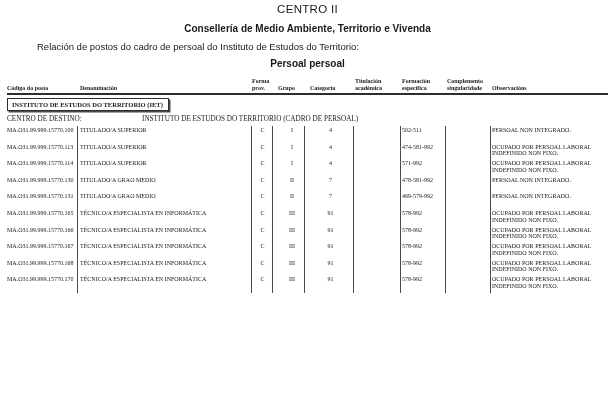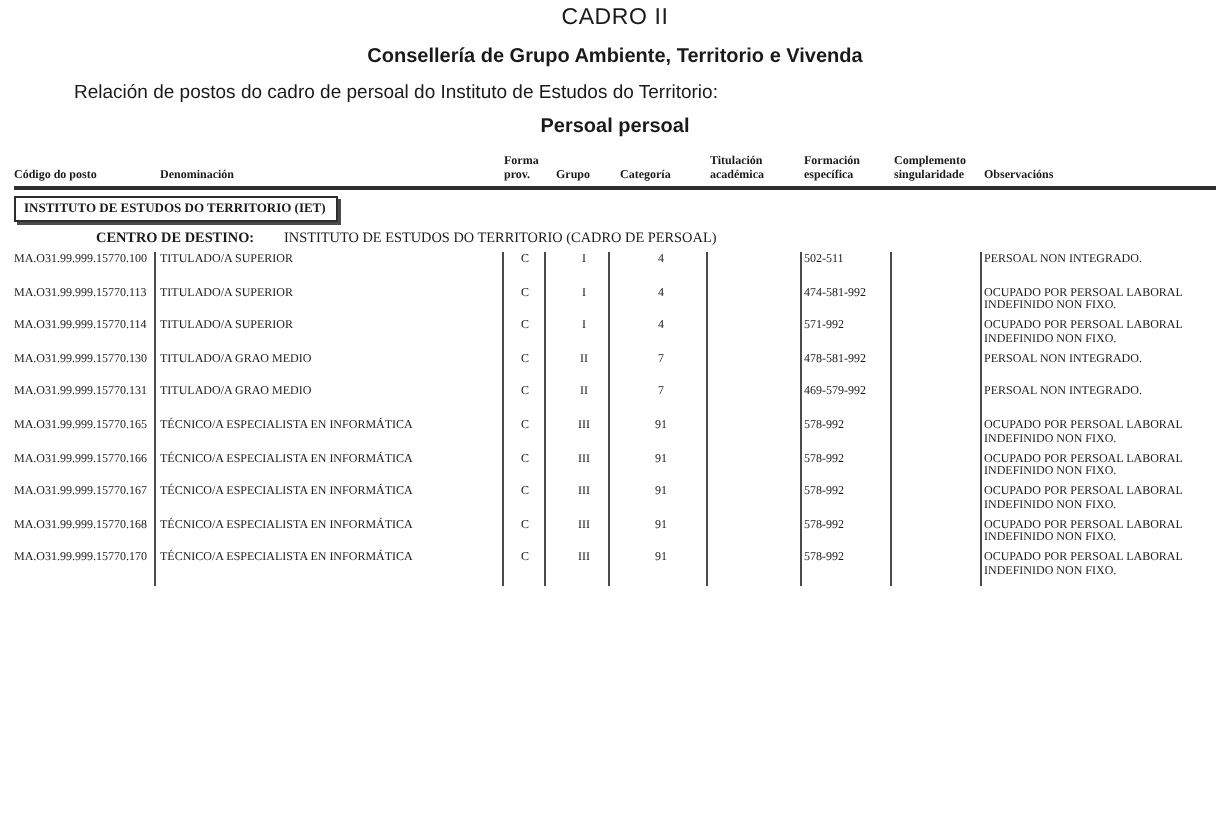--- a/index.html
+++ b/index.html
@@ -39,21 +39,21 @@
   .th-formacion    { left:395px; }
   .th-complemento  { left:440px; }
   .th-observacions { left:485px; }
   .header-rule { position:absolute; left:7px; top:93px; width:601px; height:1.5px; background:#2e2e2e; }
   
   .unit-box {
     position:absolute; left:7px; top:98px;
     border:1px solid #2e2e2e; box-shadow:1.5px 1.5px 0 #4a4a4a;
     padding:2px 5px 2px 4px; font-weight:bold; font-size:6.5px; background:#fff;
   }
-  .centro-label { position:absolute; left:7px;   top:115px; font-weight:bold; font-size:7.2px;margin-left:41px; }
+  .centro-label { position:absolute; left:7px;   top:115px; font-weight:normal; font-size:7.2px; }
   .centro-value { position:absolute; left:142px; top:115px; font-weight:normal; font-size:7.2px; }
   
   .tbody { position:absolute; left:7px; top:126px; width:601px; }
   .trow { position:relative; height:16.6px; }
   .cell { position:absolute; top:1px; font-size:6px; line-height:6.6px; }
   .c-codigo       { left:0;     width:70px; }
   .c-denominacion { left:73px;  width:168px; }
   .c-forma        { left:245px; width:21px;  text-align:center; }
   .c-grupo        { left:268px; width:34px;  text-align:center; }
   .c-categoria    { left:300px; width:47px;  text-align:center; }
@@ -64,22 +64,22 @@
   
   .vline { position:absolute; top:126px; width:1px; height:167px; background:#4a4a4a; }
   .vl-1 { left:77px;  } .vl-2 { left:251px; } .vl-3 { left:272px; } .vl-4 { left:304px; }
   .vl-5 { left:353px; } .vl-6 { left:400px; } .vl-7 { left:445px; } .vl-8 { left:490px; }
 </style>
 </head>
 <body>
 
 <div class="page">
 
-  <div class="annex-title">CADRO II</div>
-  <div class="dept-title">Consellería de Grupo Ambiente, Territorio e Vivenda</div>
+  <div class="annex-title">CENTRO II</div>
+  <div class="dept-title">Consellería de Medio Ambiente, Territorio e Vivenda</div>
   <div class="description">Relación de postos do cadro de persoal do Instituto de Estudos do Territorio:</div>
   <div class="section-title">Persoal persoal</div>
 
   <div class="thead">
     <div class="th th-codigo">Código do posto</div>
     <div class="th th-denominacion">Denominación</div>
     <div class="th th-forma">Forma
 prov.</div>
     <div class="th th-grupo">Grupo</div>
     <div class="th th-categoria">Categoría</div>

